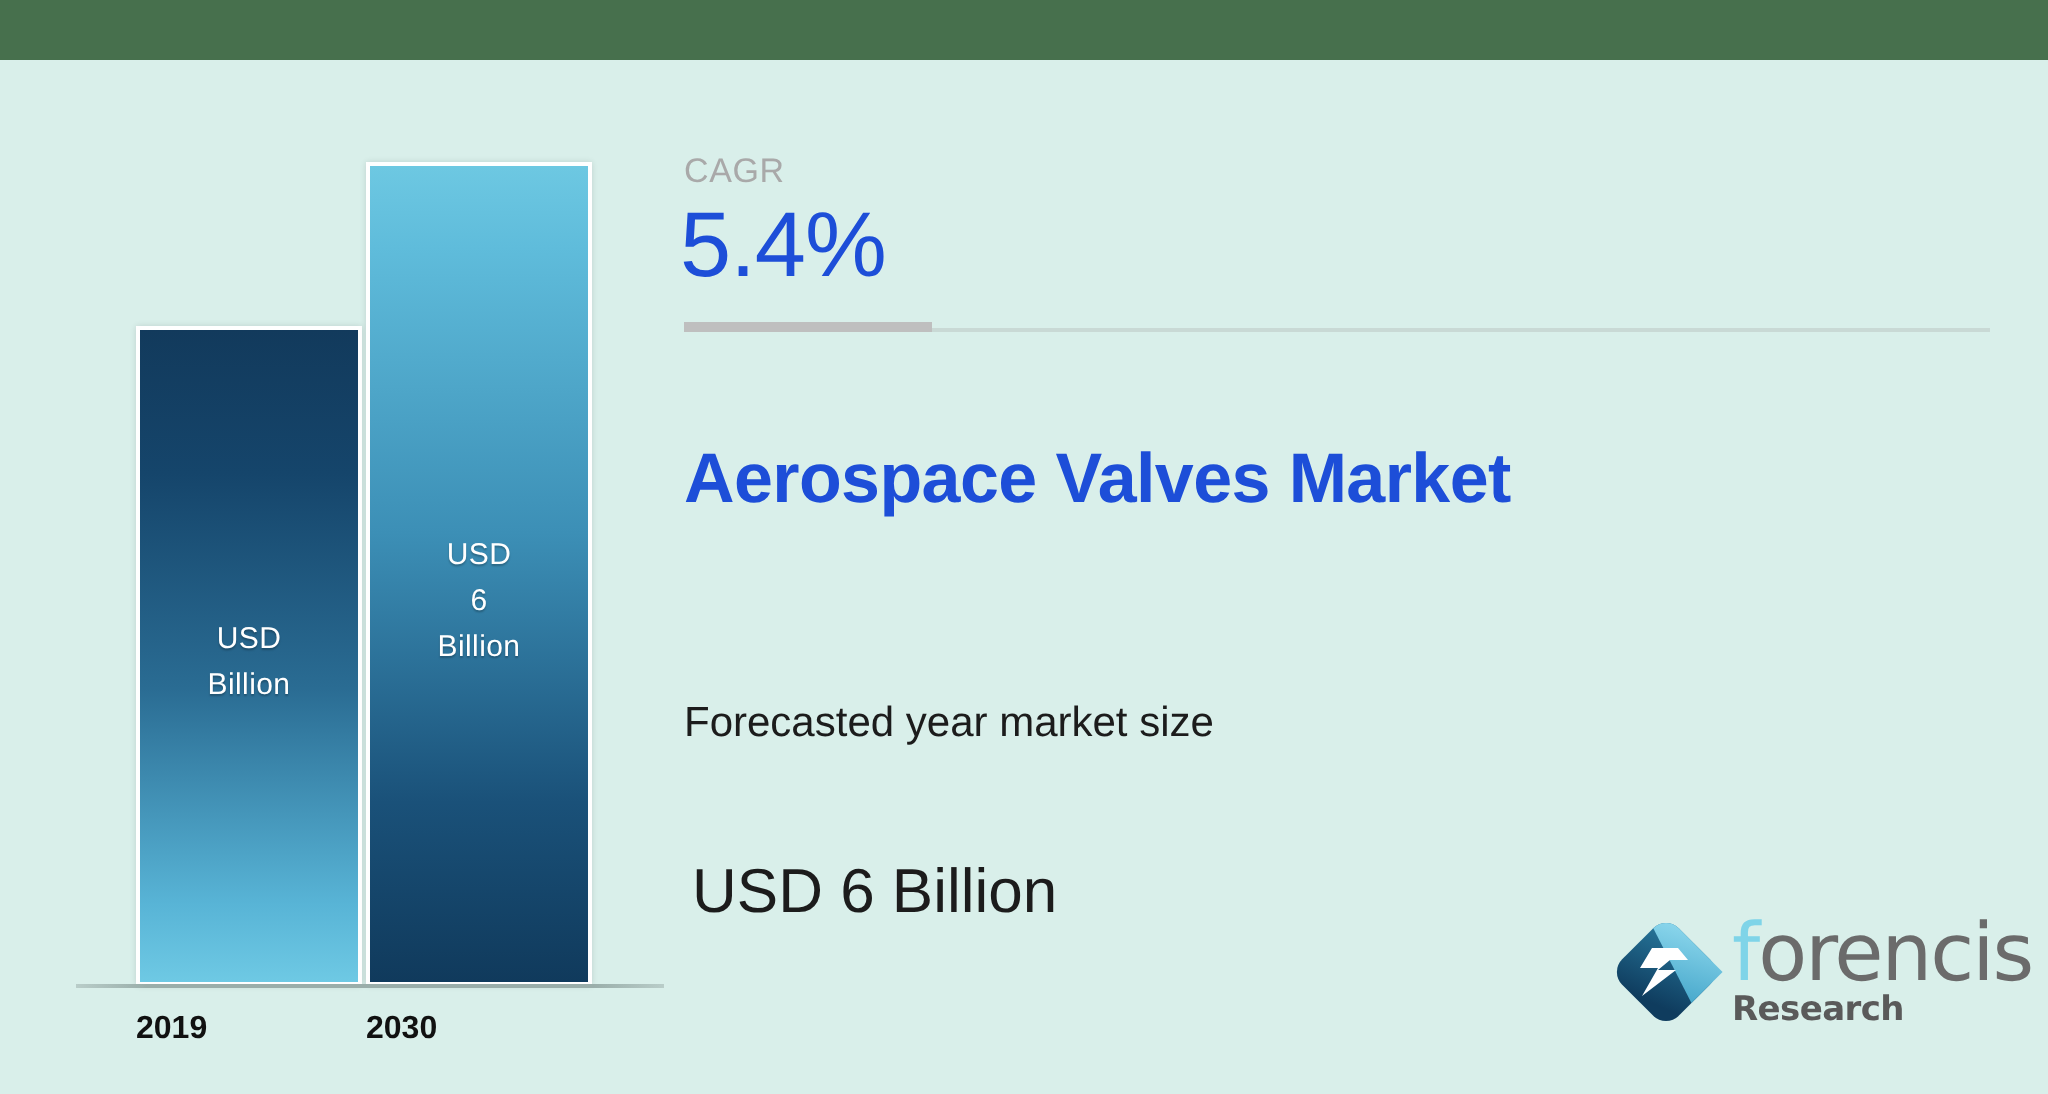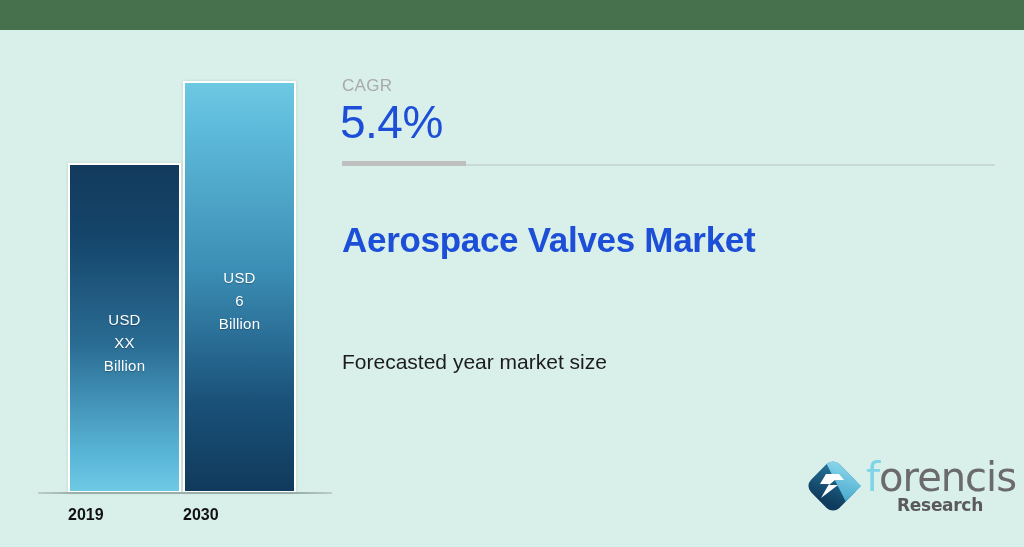--- a/index.html
+++ b/index.html
@@ -203,41 +203,40 @@
     color: #6b6b6b;
     letter-spacing: -1px;
     font-family: "DejaVu Sans", sans-serif;
   }
   .logo-word .lw-f { color: #7fd4e8; }
   .logo-sub {
     position: absolute;
     left: 0;
     top: 40px;
     width: 148px;
-    text-align: center;
+    text-align: left;
     font-size: 17px;
     font-weight: bold;
     color: #5a5a5a;
     letter-spacing: -.3px;
     font-family: "DejaVu Sans", sans-serif;
   }
 </style>
 </head>
 <body>
 
 <div class="top-band"></div>
 
 <div class="chart-area">
 
   <div class="plot">
 
     <div class="bar bar-2019">
       <div class="bar-label">
         <span>USD</span>
-        <span>XX</span>
         <span>Billion</span>
       </div>
     </div>
 
     <div class="bar bar-2027">
       <div class="bar-label">
         <span>USD</span>
         <span>6</span>
         <span>Billion</span>
       </div>
@@ -259,20 +258,21 @@
 
   <div class="divider">
     <div class="divider-strong"></div>
     <div class="divider-light"></div>
   </div>
 
   <div class="market-title">Aerospace Valves Market</div>
 
   <div class="forecast-caption">Forecasted year market size</div>
 
+  <div class="forecast-value">USD 6 Billion</div>
 
   <div class="logo">
 
     <div class="logo-mark">
       <svg width="58" height="58" viewBox="0 0 58 58" aria-hidden="true">
         <defs>
           <linearGradient id="gradTop" x1="0" y1="0" x2="1" y2="1">
             <stop offset="0%" stop-color="#8fd9ee"></stop>
             <stop offset="100%" stop-color="#49a9cc"></stop>
           </linearGradient>

